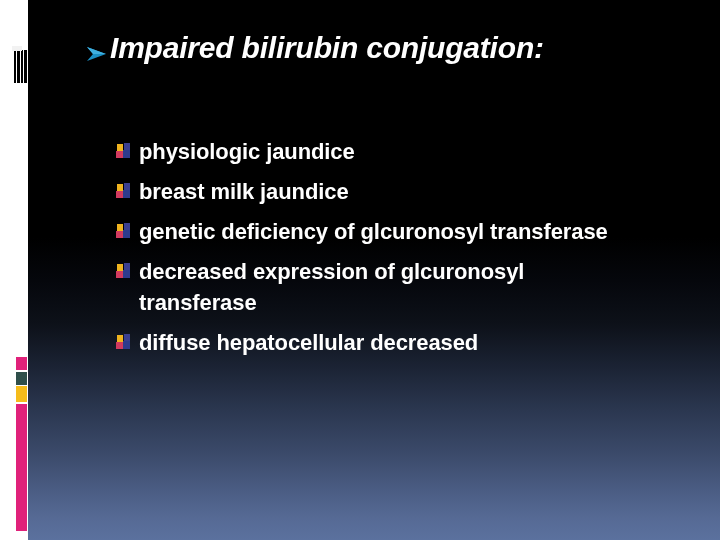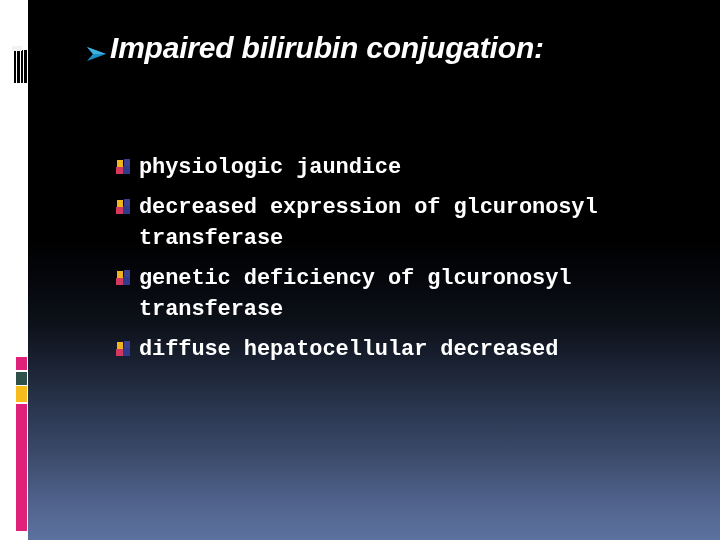--- a/index.html
+++ b/index.html
@@ -105,23 +105,22 @@
     color: #ffffff;
     line-height: 40px;
     letter-spacing: -0.2px;
     white-space: nowrap;
   }
 
   
   .bullets {
     position: absolute;
     left: 116px;
-    top: 152px;
+    top: 136px;
     width: 580px;
-    font-family: Liberation Mono, monospace;
   }
   .bullet-row {
     display: flex;
     align-items: flex-start;
     margin-bottom: 9px;
   }
   .bullet-glyph {
     flex: 0 0 auto;
     width: 16px;
     height: 16px;
@@ -162,39 +161,48 @@
     <div class="bullet-row">
       <svg class="bullet-glyph" viewBox="0 0 16 16">
         <rect x="1" y="1" width="6" height="9" fill="#f0b41e"></rect>
         <rect x="8" y="0" width="6" height="8" fill="#3a3f8f"></rect>
         <rect x="0" y="8" width="7" height="7" fill="#d13a5e"></rect>
         <rect x="7" y="7" width="7" height="8" fill="#2e3b8c"></rect>
       </svg>
       <div class="bullet-text">physiologic jaundice</div>
     </div>
 
+    <div class="bullet-row">
+      <svg class="bullet-glyph" viewBox="0 0 16 16">
+        <rect x="1" y="1" width="6" height="9" fill="#f0b41e"></rect>
+        <rect x="8" y="0" width="6" height="8" fill="#3a3f8f"></rect>
+        <rect x="0" y="8" width="7" height="7" fill="#d13a5e"></rect>
+        <rect x="7" y="7" width="7" height="8" fill="#2e3b8c"></rect>
+      </svg>
+      <div class="bullet-text">breast milk jaundice</div>
+    </div>
+
+    <div class="bullet-row">
+      <svg class="bullet-glyph" viewBox="0 0 16 16">
+        <rect x="1" y="1" width="6" height="9" fill="#f0b41e"></rect>
+        <rect x="8" y="0" width="6" height="8" fill="#3a3f8f"></rect>
+        <rect x="0" y="8" width="7" height="7" fill="#d13a5e"></rect>
+        <rect x="7" y="7" width="7" height="8" fill="#2e3b8c"></rect>
+      </svg>
+      <div class="bullet-text">genetic deficiency of glcuronosyl transferase</div>
+    </div>
 
     <div class="bullet-row">
       <svg class="bullet-glyph" viewBox="0 0 16 16">
         <rect x="1" y="1" width="6" height="9" fill="#f0b41e"></rect>
         <rect x="8" y="0" width="6" height="8" fill="#3a3f8f"></rect>
         <rect x="0" y="8" width="7" height="7" fill="#d13a5e"></rect>
         <rect x="7" y="7" width="7" height="8" fill="#2e3b8c"></rect>
       </svg>
       <div class="bullet-text" style="max-width:468px">decreased expression of glcuronosyl transferase</div>
-    </div>
-
-    <div class="bullet-row">
-      <svg class="bullet-glyph" viewBox="0 0 16 16">
-        <rect x="1" y="1" width="6" height="9" fill="#f0b41e"></rect>
-        <rect x="8" y="0" width="6" height="8" fill="#3a3f8f"></rect>
-        <rect x="0" y="8" width="7" height="7" fill="#d13a5e"></rect>
-        <rect x="7" y="7" width="7" height="8" fill="#2e3b8c"></rect>
-      </svg>
-      <div class="bullet-text">genetic deficiency of glcuronosyl transferase</div>
     </div>
 
     <div class="bullet-row">
       <svg class="bullet-glyph" viewBox="0 0 16 16">
         <rect x="1" y="1" width="6" height="9" fill="#f0b41e"></rect>
         <rect x="8" y="0" width="6" height="8" fill="#3a3f8f"></rect>
         <rect x="0" y="8" width="7" height="7" fill="#d13a5e"></rect>
         <rect x="7" y="7" width="7" height="8" fill="#2e3b8c"></rect>
       </svg>
       <div class="bullet-text">diffuse hepatocellular decreased</div>

